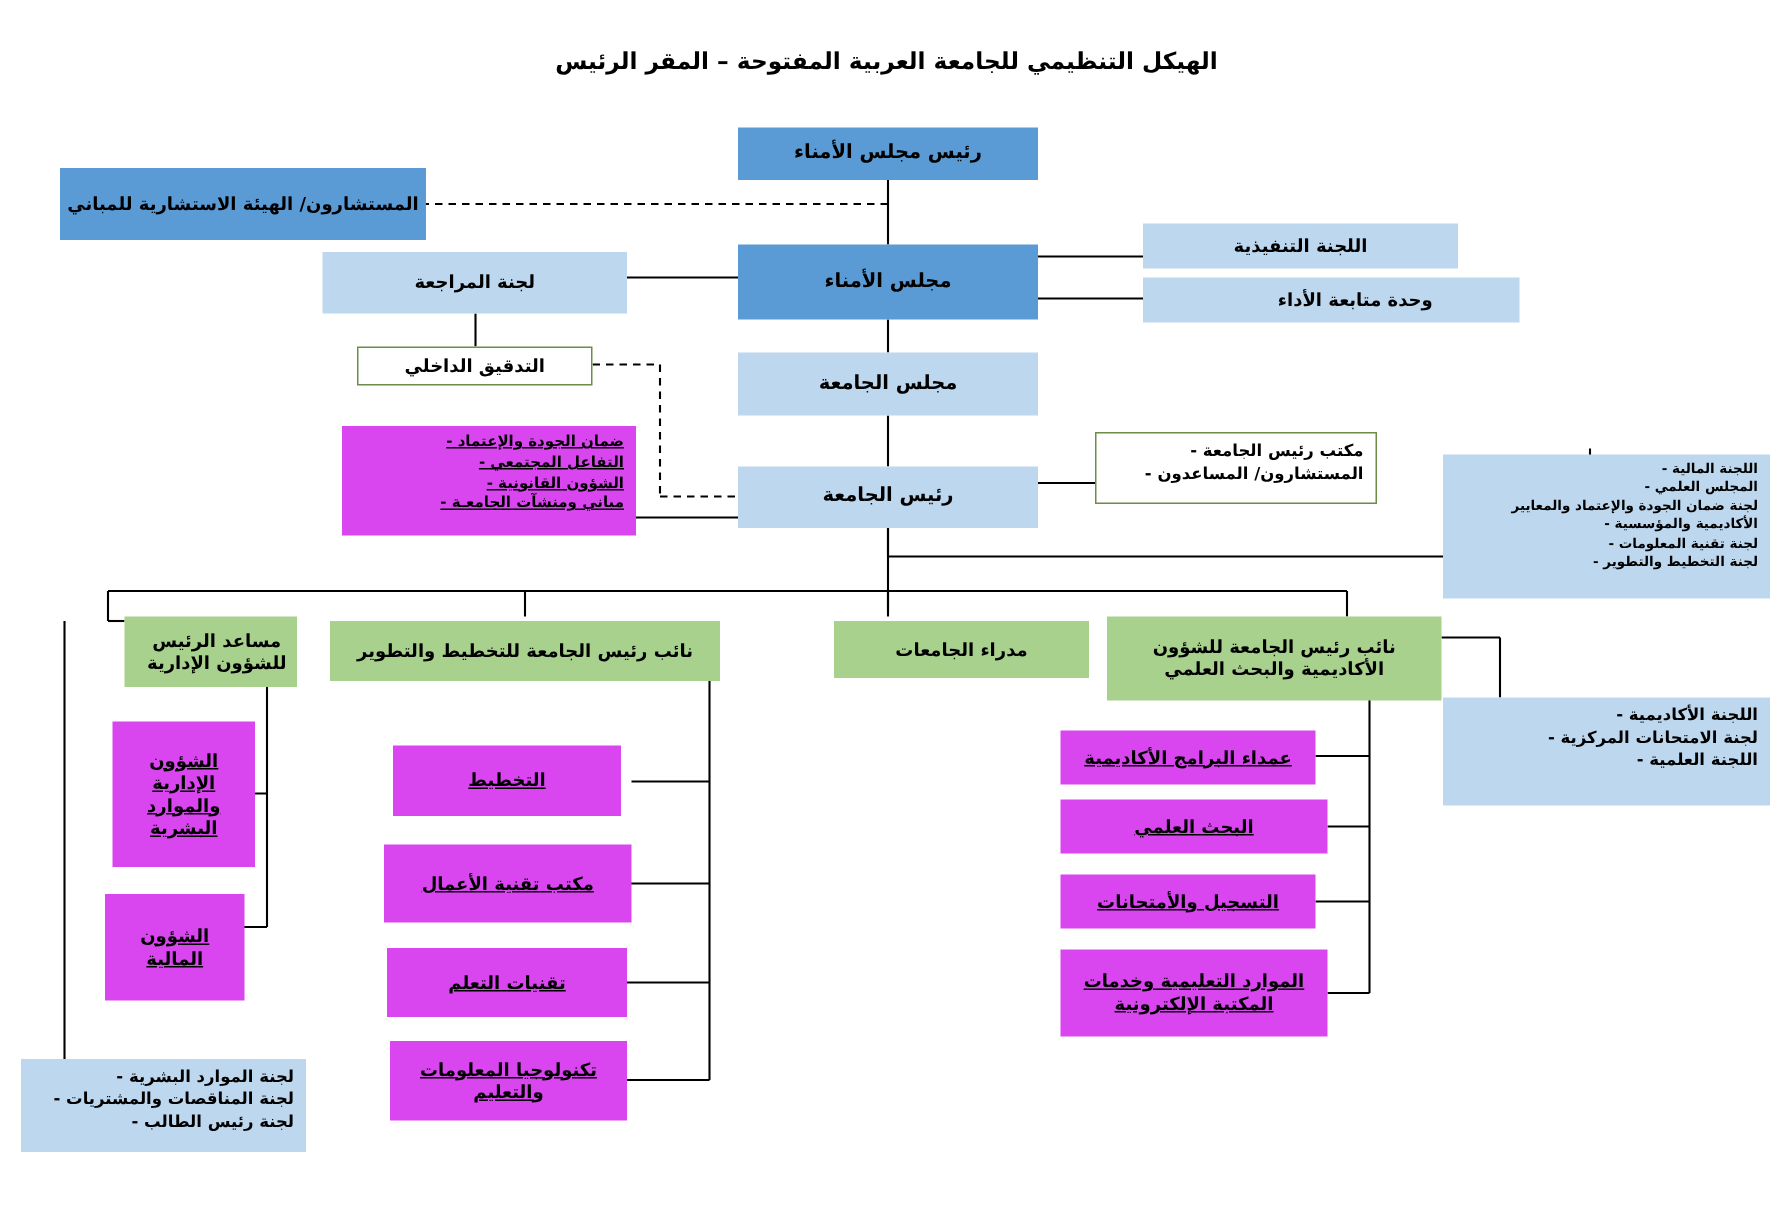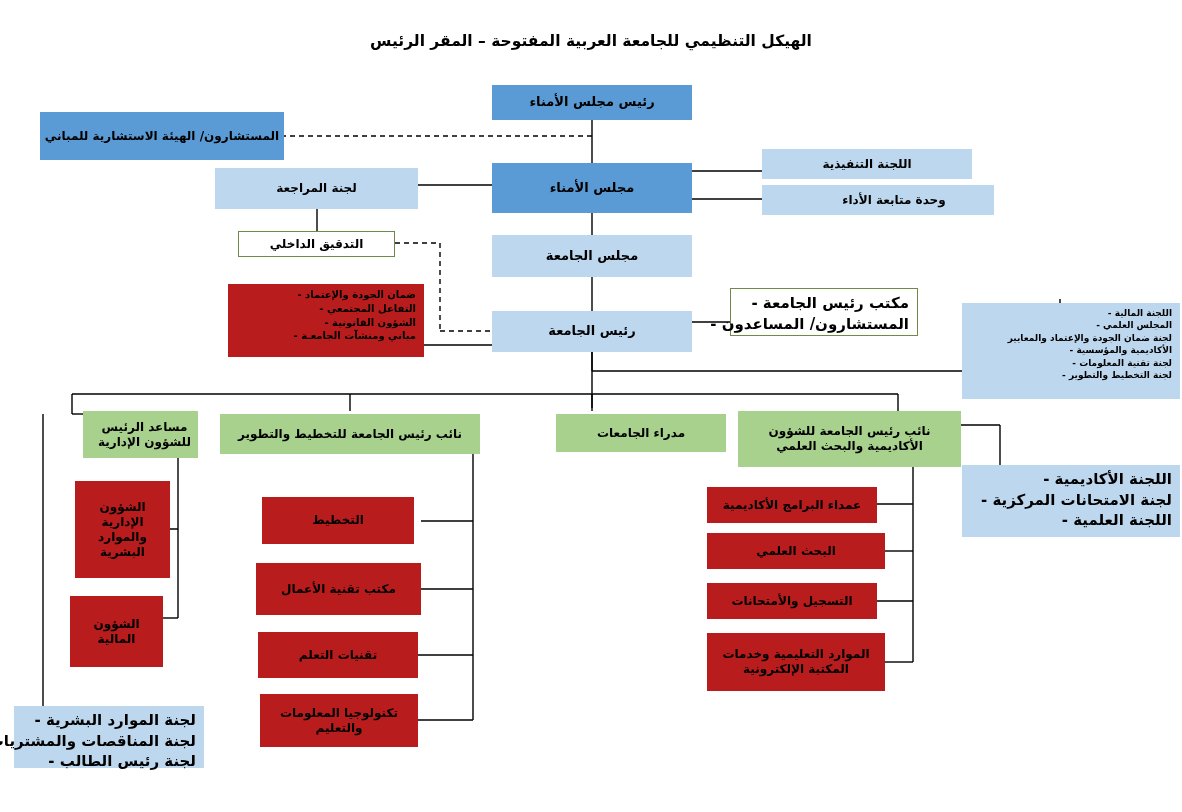--- a/index.html
+++ b/index.html
@@ -40,39 +40,39 @@
     text-align:center;
     direction:rtl;
     font-weight:bold;
     font-size:15.5px;
     z-index:4;
   }
   
   .blue-dark{ background:#5B9BD5; }
   .blue-light{ background:#BDD7EE; }
   .green-mid { background:#A9D18E; }
-  .green-pale{ background:#b91c1c; }
+  .green-pale{ background:#d946ef;text-decoration:underline; }
   .white-green-border{ background:#FFFFFF; border:1px solid #6E8B4B; }
   .no-border{ border:0; }
 
   .list{
     display:block;
     direction:rtl;
     text-align:right;
     font-weight:bold;
     line-height:1.38;
     padding:4px 8px 4px 6px;
     align-items:flex-start;
     justify-content:flex-start;
   }
   .list .li{ display:block; white-space:nowrap; }
   .list.wrapok .li{ white-space:normal; }
   .fs9 { font-size:9px; }
   .fs10{ font-size:10px; }
-  .fs11{ font-size:15px; }
+  .fs11{ font-size:11px; }
   .fs12{ font-size:12px; }
   .fs13{ font-size:13px; }
 </style>
 </head>
 <body>
 
 <div id="chart">
 
   <svg id="svg-connectors" viewBox="0 0 1182 812">
     <g stroke="#000000" stroke-width="1.4" fill="none">
@@ -144,21 +144,21 @@
   <div class="title" style="top:32px;left:0;">الهيكل التنظيمي للجامعة العربية المفتوحة – المقر الرئيس</div>
 
   <div class="node blue-dark fs13" style="left:492px;top:85px;width:200px;height:35px;">رئيس مجلس الأمناء</div>
 
   <div class="node blue-dark fs12" style="left:40px;top:112px;width:244px;height:48px;">المستشارون/ الهيئة الاستشارية للمباني</div>
 
   <div class="node blue-dark fs13" style="left:492px;top:163px;width:200px;height:50px;">مجلس الأمناء</div>
 
   <div class="node blue-light fs12" style="left:762px;top:149px;width:210px;height:30px;">اللجنة التنفيذية</div>
 
-  <div class="node blue-light fs12" style="left:762px;top:185px;width:232px;height:30px;padding-left:36px;">وحدة متابعة الأداء</div>
+  <div class="node blue-light fs12" style="left:762px;top:185px;width:251px;height:30px;padding-left:36px;">وحدة متابعة الأداء</div>
 
   <div class="node blue-light fs12" style="left:215px;top:168px;width:203px;height:41px;">لجنة المراجعة</div>
 
   <div class="node white-green-border fs12" style="left:238px;top:231px;width:157px;height:26px;">التدقيق الداخلي</div>
 
   <div class="node blue-light fs13" style="left:492px;top:235px;width:200px;height:42px;">مجلس الجامعة</div>
 
   <div class="node blue-light fs13" style="left:492px;top:311px;width:200px;height:41px;">رئيس الجامعة</div>
 
   <div class="node green-pale no-border list fs10" style="left:228px;top:284px;width:196px;height:73px;">

